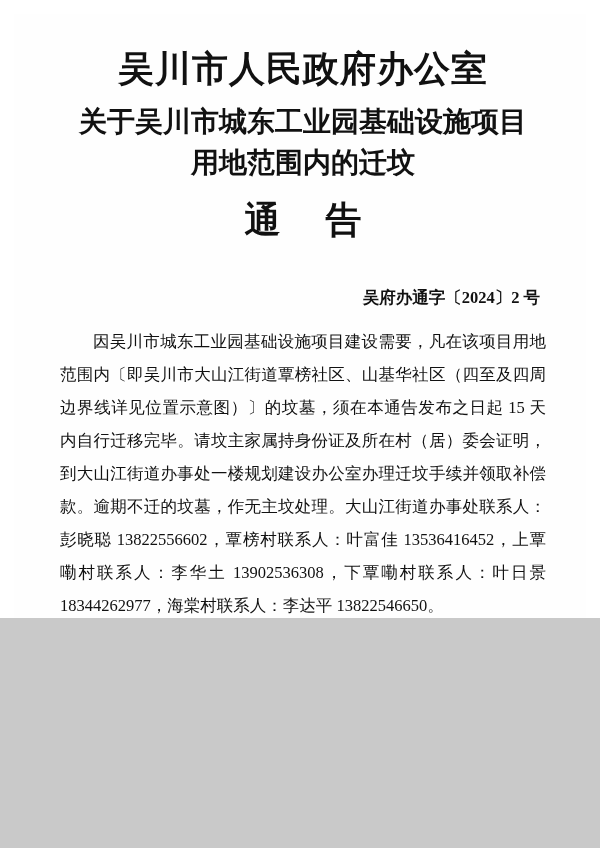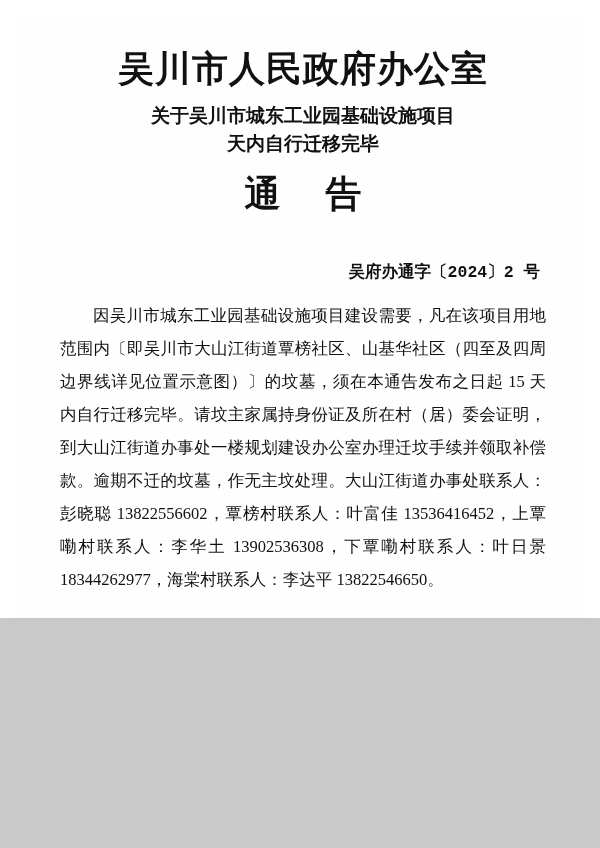--- a/index.html
+++ b/index.html
@@ -44,21 +44,21 @@
     font-size: 36px;
     letter-spacing: 1px;
     color: #111111;
     line-height: 1.18;
     white-space: nowrap;
   }
   .subject {
     margin-top: 12px;
     text-align: center;
     font-weight: bold;
-    font-size: 19px;
+    font-size: 28px;
     line-height: 1.45;
     color: #111111;
   }
   .subject .line {
     display: block;
   }
   .doc-kind {
     margin-top: 12px;
     text-align: center;
     font-weight: bold;
@@ -67,21 +67,20 @@
     text-indent: 18px;
     color: #111111;
   }
   .doc-number {
     margin-top: 42px;
     text-align: right;
     padding-right: 6px;
     font-size: 16.5px;
     font-weight: bold;
     color: #111111;
-    font-family: Liberation Mono, monospace;
   }
 
   
   .body-text {
     margin-top: 16px;
     font-size: 16.5px;
     line-height: 2.0;
     color: #111111;
     text-align: justify;
     text-justify: inter-ideograph;
@@ -180,21 +179,21 @@
 <body>
 
 <div class="page">
   <div class="sheet">
     <div class="inner">
 
       <div class="org-title">吴川市人民政府办公室</div>
 
       <div class="subject">
         <span class="line">关于吴川市城东工业园基础设施项目</span>
-        <span class="line">天内自行迁移完毕</span>
+        <span class="line">用地范围内的迁坟</span>
       </div>
 
       <div class="doc-kind">通 告</div>
 
       <div class="doc-number">吴府办通字〔2024〕2 号</div>
 
       <div class="body-text">
         <p>因吴川市城东工业园基础设施项目建设需要，凡在该项目用地范围内〔即吴川市大山江街道覃榜社区、山基华社区（四至及四周边界线详见位置示意图）〕的坟墓，须在本通告发布之日起 15 天内自行迁移完毕。请坟主家属持身份证及所在村（居）委会证明，到大山江街道办事处一楼规划建设办公室办理迁坟手续并领取补偿款。逾期不迁的坟墓，作无主坟处理。大山江街道办事处联系人：彭晓聪 13822556602，覃榜村联系人：叶富佳 13536416452，上覃嘞村联系人：李华土 13902536308，下覃嘞村联系人：叶日景 18344262977，海棠村联系人：李达平 13822546650。</p>
       </div>
 

